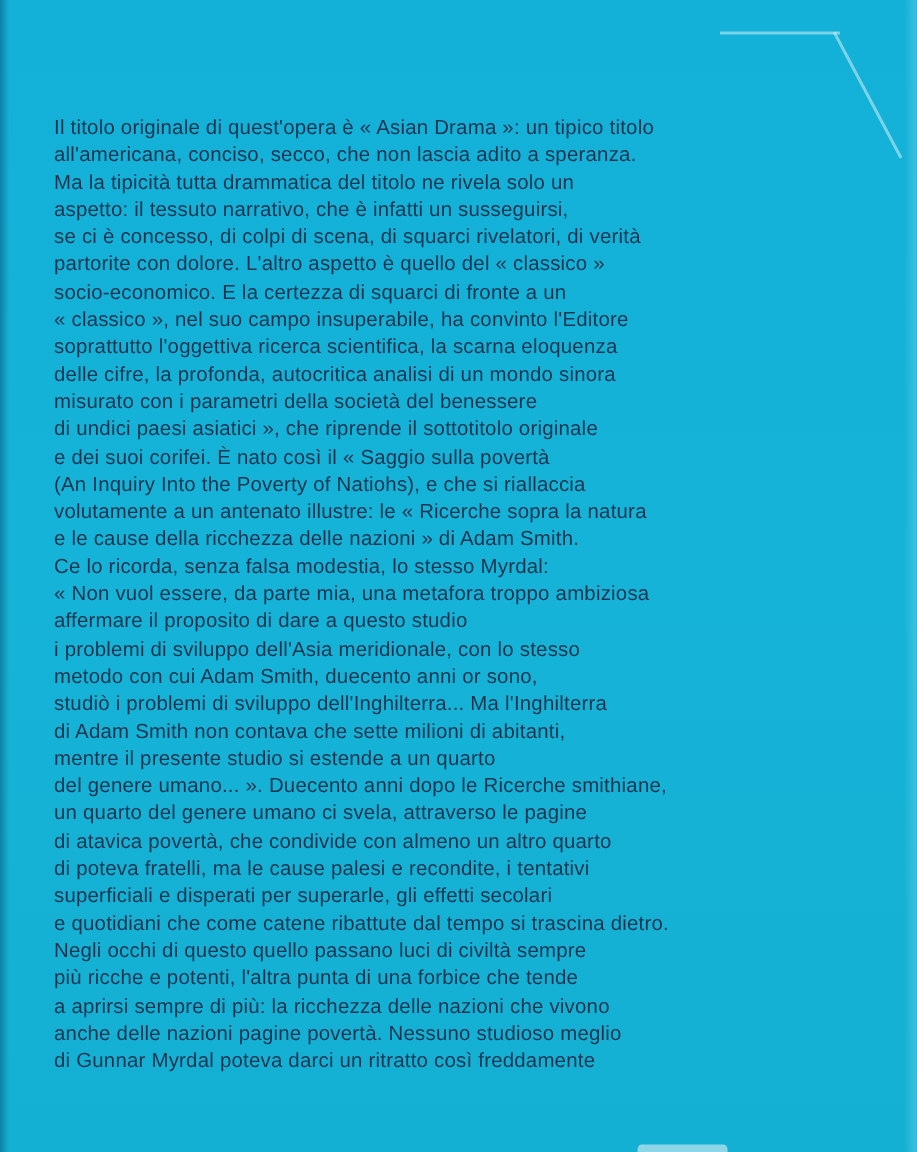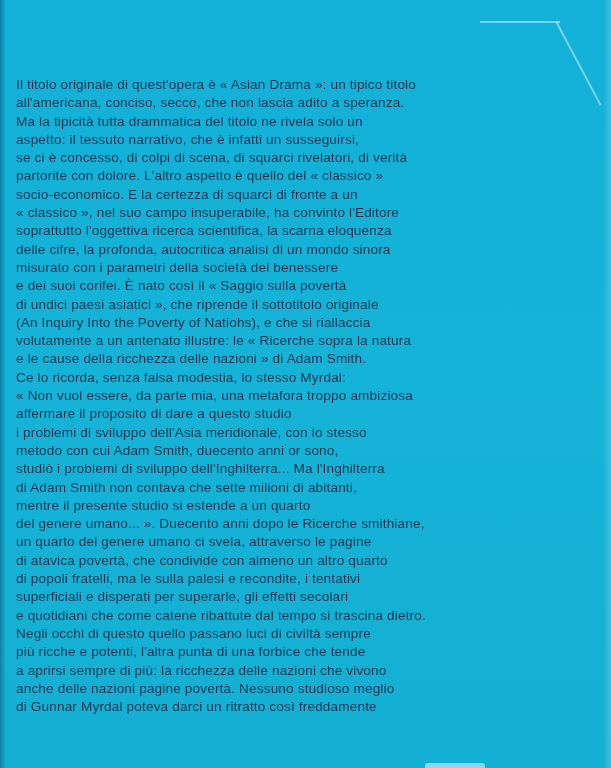--- a/index.html
+++ b/index.html
@@ -49,20 +49,21 @@
       width: 460px;
       font-family: "Liberation Sans", sans-serif;
       font-size: 13.6px;
       line-height: 18.3px;
       color: #1b3550;
       letter-spacing: 0.15px;
     }
     .text-block .line {
       display: block;
       white-space: nowrap;
+      margin-left: 20px;
     }
   </style>
 </head>
 <body>
 
 <div class="cover">
   <div class="crease c1"></div>
   <div class="crease c2"></div>
   <div class="edge-right"></div>
   <div class="scuff"></div>
@@ -72,37 +73,37 @@
     <span class="line">all'americana, conciso, secco, che non lascia adito a speranza.</span>
     <span class="line">Ma la tipicità tutta drammatica del titolo ne rivela solo un</span>
     <span class="line">aspetto: il tessuto narrativo, che è infatti un susseguirsi,</span>
     <span class="line">se ci è concesso, di colpi di scena, di squarci rivelatori, di verità</span>
     <span class="line">partorite con dolore. L'altro aspetto è quello del « classico »</span>
     <span class="line">socio-economico. E la certezza di squarci di fronte a un</span>
     <span class="line">« classico », nel suo campo insuperabile, ha convinto l'Editore</span>
     <span class="line">soprattutto l'oggettiva ricerca scientifica, la scarna eloquenza</span>
     <span class="line">delle cifre, la profonda, autocritica analisi di un mondo sinora</span>
     <span class="line">misurato con i parametri della società del benessere</span>
+    <span class="line">di undici paesi asiatici », che riprende il sottotitolo originale</span>
     <span class="line">e dei suoi corifei. È nato così il « Saggio sulla povertà</span>
-    <span class="line">di undici paesi asiatici », che riprende il sottotitolo originale</span>
     <span class="line">(An Inquiry Into the Poverty of Natiohs), e che si riallaccia</span>
     <span class="line">volutamente a un antenato illustre: le « Ricerche sopra la natura</span>
     <span class="line">e le cause della ricchezza delle nazioni » di Adam Smith.</span>
     <span class="line">Ce lo ricorda, senza falsa modestia, lo stesso Myrdal:</span>
     <span class="line">« Non vuol essere, da parte mia, una metafora troppo ambiziosa</span>
     <span class="line">affermare il proposito di dare a questo studio</span>
     <span class="line">i problemi di sviluppo dell'Asia meridionale, con lo stesso</span>
     <span class="line">metodo con cui Adam Smith, duecento anni or sono,</span>
     <span class="line">studiò i problemi di sviluppo dell'Inghilterra... Ma l'Inghilterra</span>
     <span class="line">di Adam Smith non contava che sette milioni di abitanti,</span>
     <span class="line">mentre il presente studio si estende a un quarto</span>
     <span class="line">del genere umano... ». Duecento anni dopo le Ricerche smithiane,</span>
     <span class="line">un quarto del genere umano ci svela, attraverso le pagine</span>
     <span class="line">di atavica povertà, che condivide con almeno un altro quarto</span>
-    <span class="line">di popoli fratelli, ma le sulla palesi e recondite, i tentativi</span>
+    <span class="line">di poteva fratelli, ma le cause palesi e recondite, i tentativi</span>
     <span class="line">superficiali e disperati per superarle, gli effetti secolari</span>
     <span class="line">e quotidiani che come catene ribattute dal tempo si trascina dietro.</span>
     <span class="line">Negli occhi di questo quello passano luci di civiltà sempre</span>
     <span class="line">più ricche e potenti, l'altra punta di una forbice che tende</span>
     <span class="line">a aprirsi sempre di più: la ricchezza delle nazioni che vivono</span>
     <span class="line">anche delle nazioni pagine povertà. Nessuno studioso meglio</span>
     <span class="line">di Gunnar Myrdal poteva darci un ritratto così freddamente</span>
 
   </div>
 </div>

